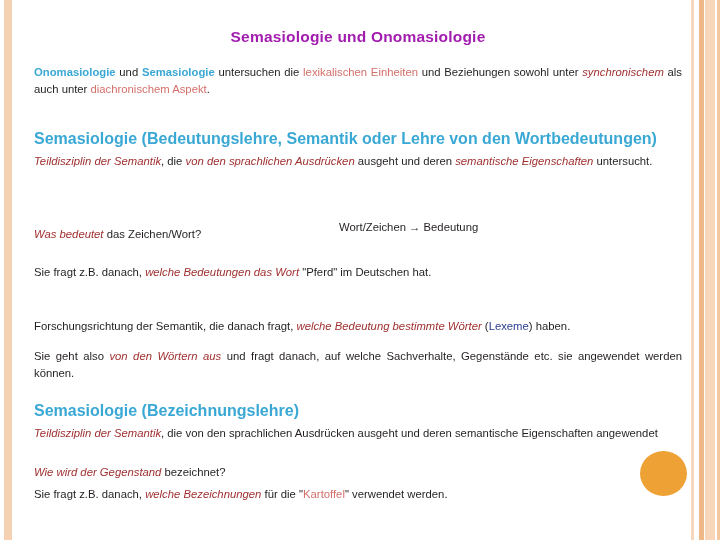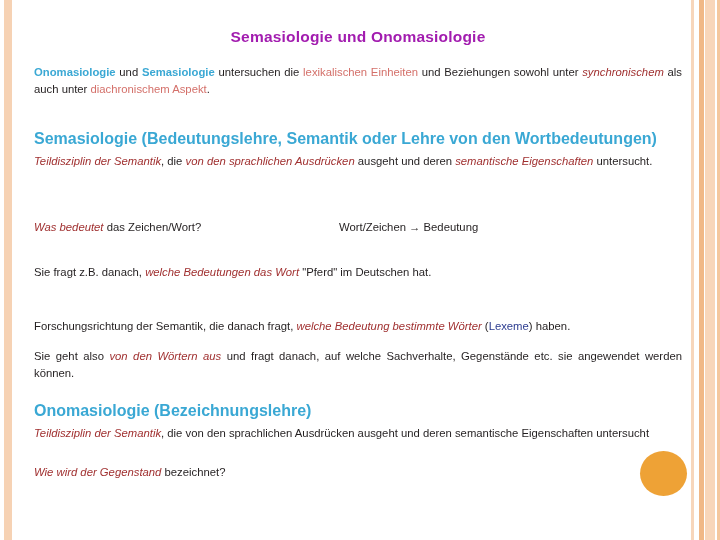--- a/index.html
+++ b/index.html
@@ -90,21 +90,21 @@
     font-weight: bold;
     font-size: 16px;
     line-height: 16px;
     white-space: nowrap;
   }
 
   
   #p-intro      { left: 0;   top: 64px;  width: 648px; }
   #h-sema       { left: 0;   top: 131px; }
   #p-sema       { left: 0;   top: 153px; width: 648px; }
-  #q-sema-left  { left: 0;   top: 219px; width: 300px; }
+  #q-sema-left  { left: 0;   top: 226px; width: 300px; }
   #q-sema-right { left: 305px; top: 219px; width: 330px; }
   #p-pferd      { left: 0;   top: 264px; width: 648px; }
   #p-forsch     { left: 0;   top: 318px; width: 648px; }
   #p-geht       { left: 0;   top: 348px; width: 648px; }
   #h-onoma      { left: 0;   top: 403px; }
   #p-onoma      { left: 0;   top: 425px; width: 648px; }
   #q-onoma      { left: 0;   top: 464px; width: 400px; }
   #p-kartoffel  { left: 0;   top: 486px; width: 560px; }
 </style>
 </head>
@@ -147,25 +147,28 @@
     </div>
 
     <div class="para nojustify" id="p-forsch">
       <span class="black">Forschungsrichtung der Semantik, die danach fragt, </span><span class="dred">welche Bedeutung bestimmte Wörter</span><span class="black"> (</span><span class="navy">Lexeme</span><span class="black">) haben.</span>
     </div>
 
     <div class="para" id="p-geht">
       <span class="black">Sie geht also </span><span class="dred">von den Wörtern aus</span><span class="black"> und fragt danach, auf welche Sachverhalte, Gegenstände etc. sie angewendet werden können.</span>
     </div>
 
-    <div class="heading-blue" id="h-onoma">Onomasiologie (Bezeichnungslehre)</div>
+    <div class="heading-blue" id="h-onoma">Semasiologie (Bezeichnungslehre)</div>
 
     <div class="para" id="p-onoma">
-      <span class="dred">Teildisziplin der Semantik</span><span class="black">, die von den sprachlichen Ausdrücken ausgeht und deren semantische Eigenschaften untersucht</span>
+      <span class="dred">Teildisziplin der Semantik</span><span class="black">, die von den sprachlichen Ausdrücken ausgeht und deren semantische Eigenschaften angewendet</span>
     </div>
 
     <div class="para nojustify" id="q-onoma">
       <span class="dred">Wie wird der Gegenstand</span><span class="black"> bezeichnet?</span>
     </div>
 
+    <div class="para nojustify" id="p-kartoffel">
+      <span class="black">Sie fragt z.B. danach, </span><span class="dred">welche Bezeichnungen</span><span class="black"> für die "</span><span class="salmon">Kartoffel</span><span class="black">" verwendet werden.</span>
+    </div>
 
   </div>
 </div>
 
 </body></html>

